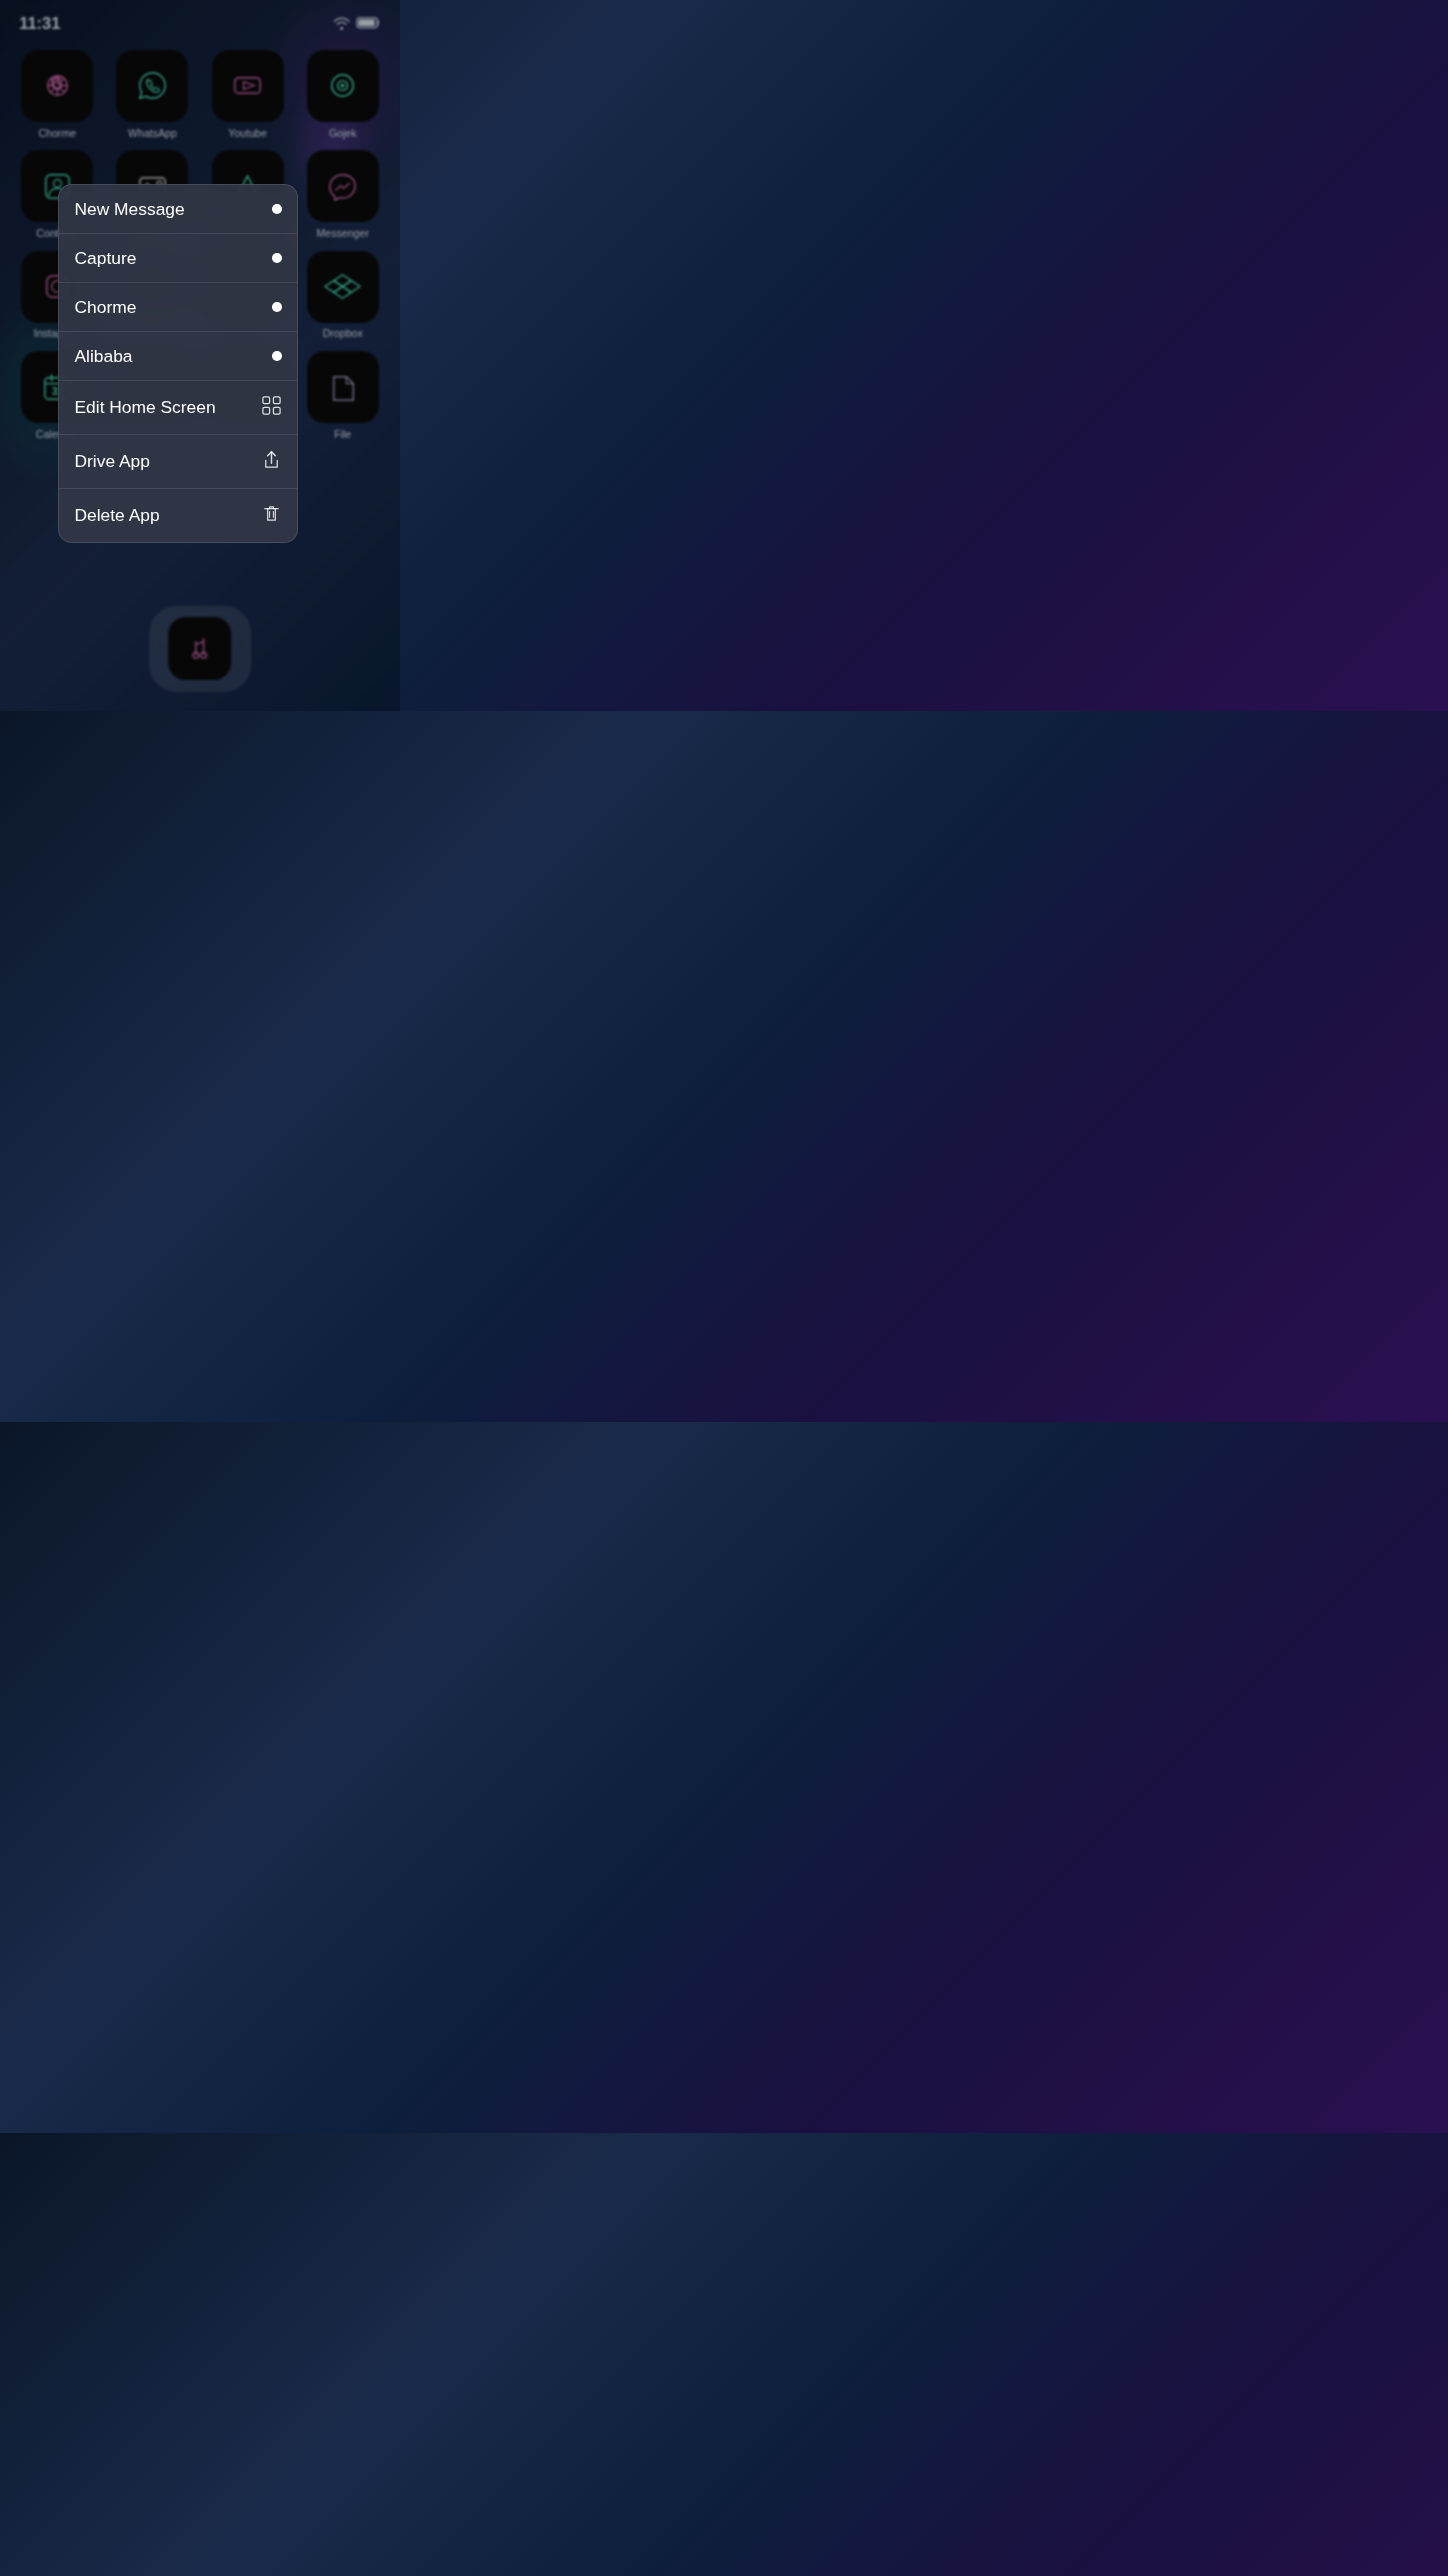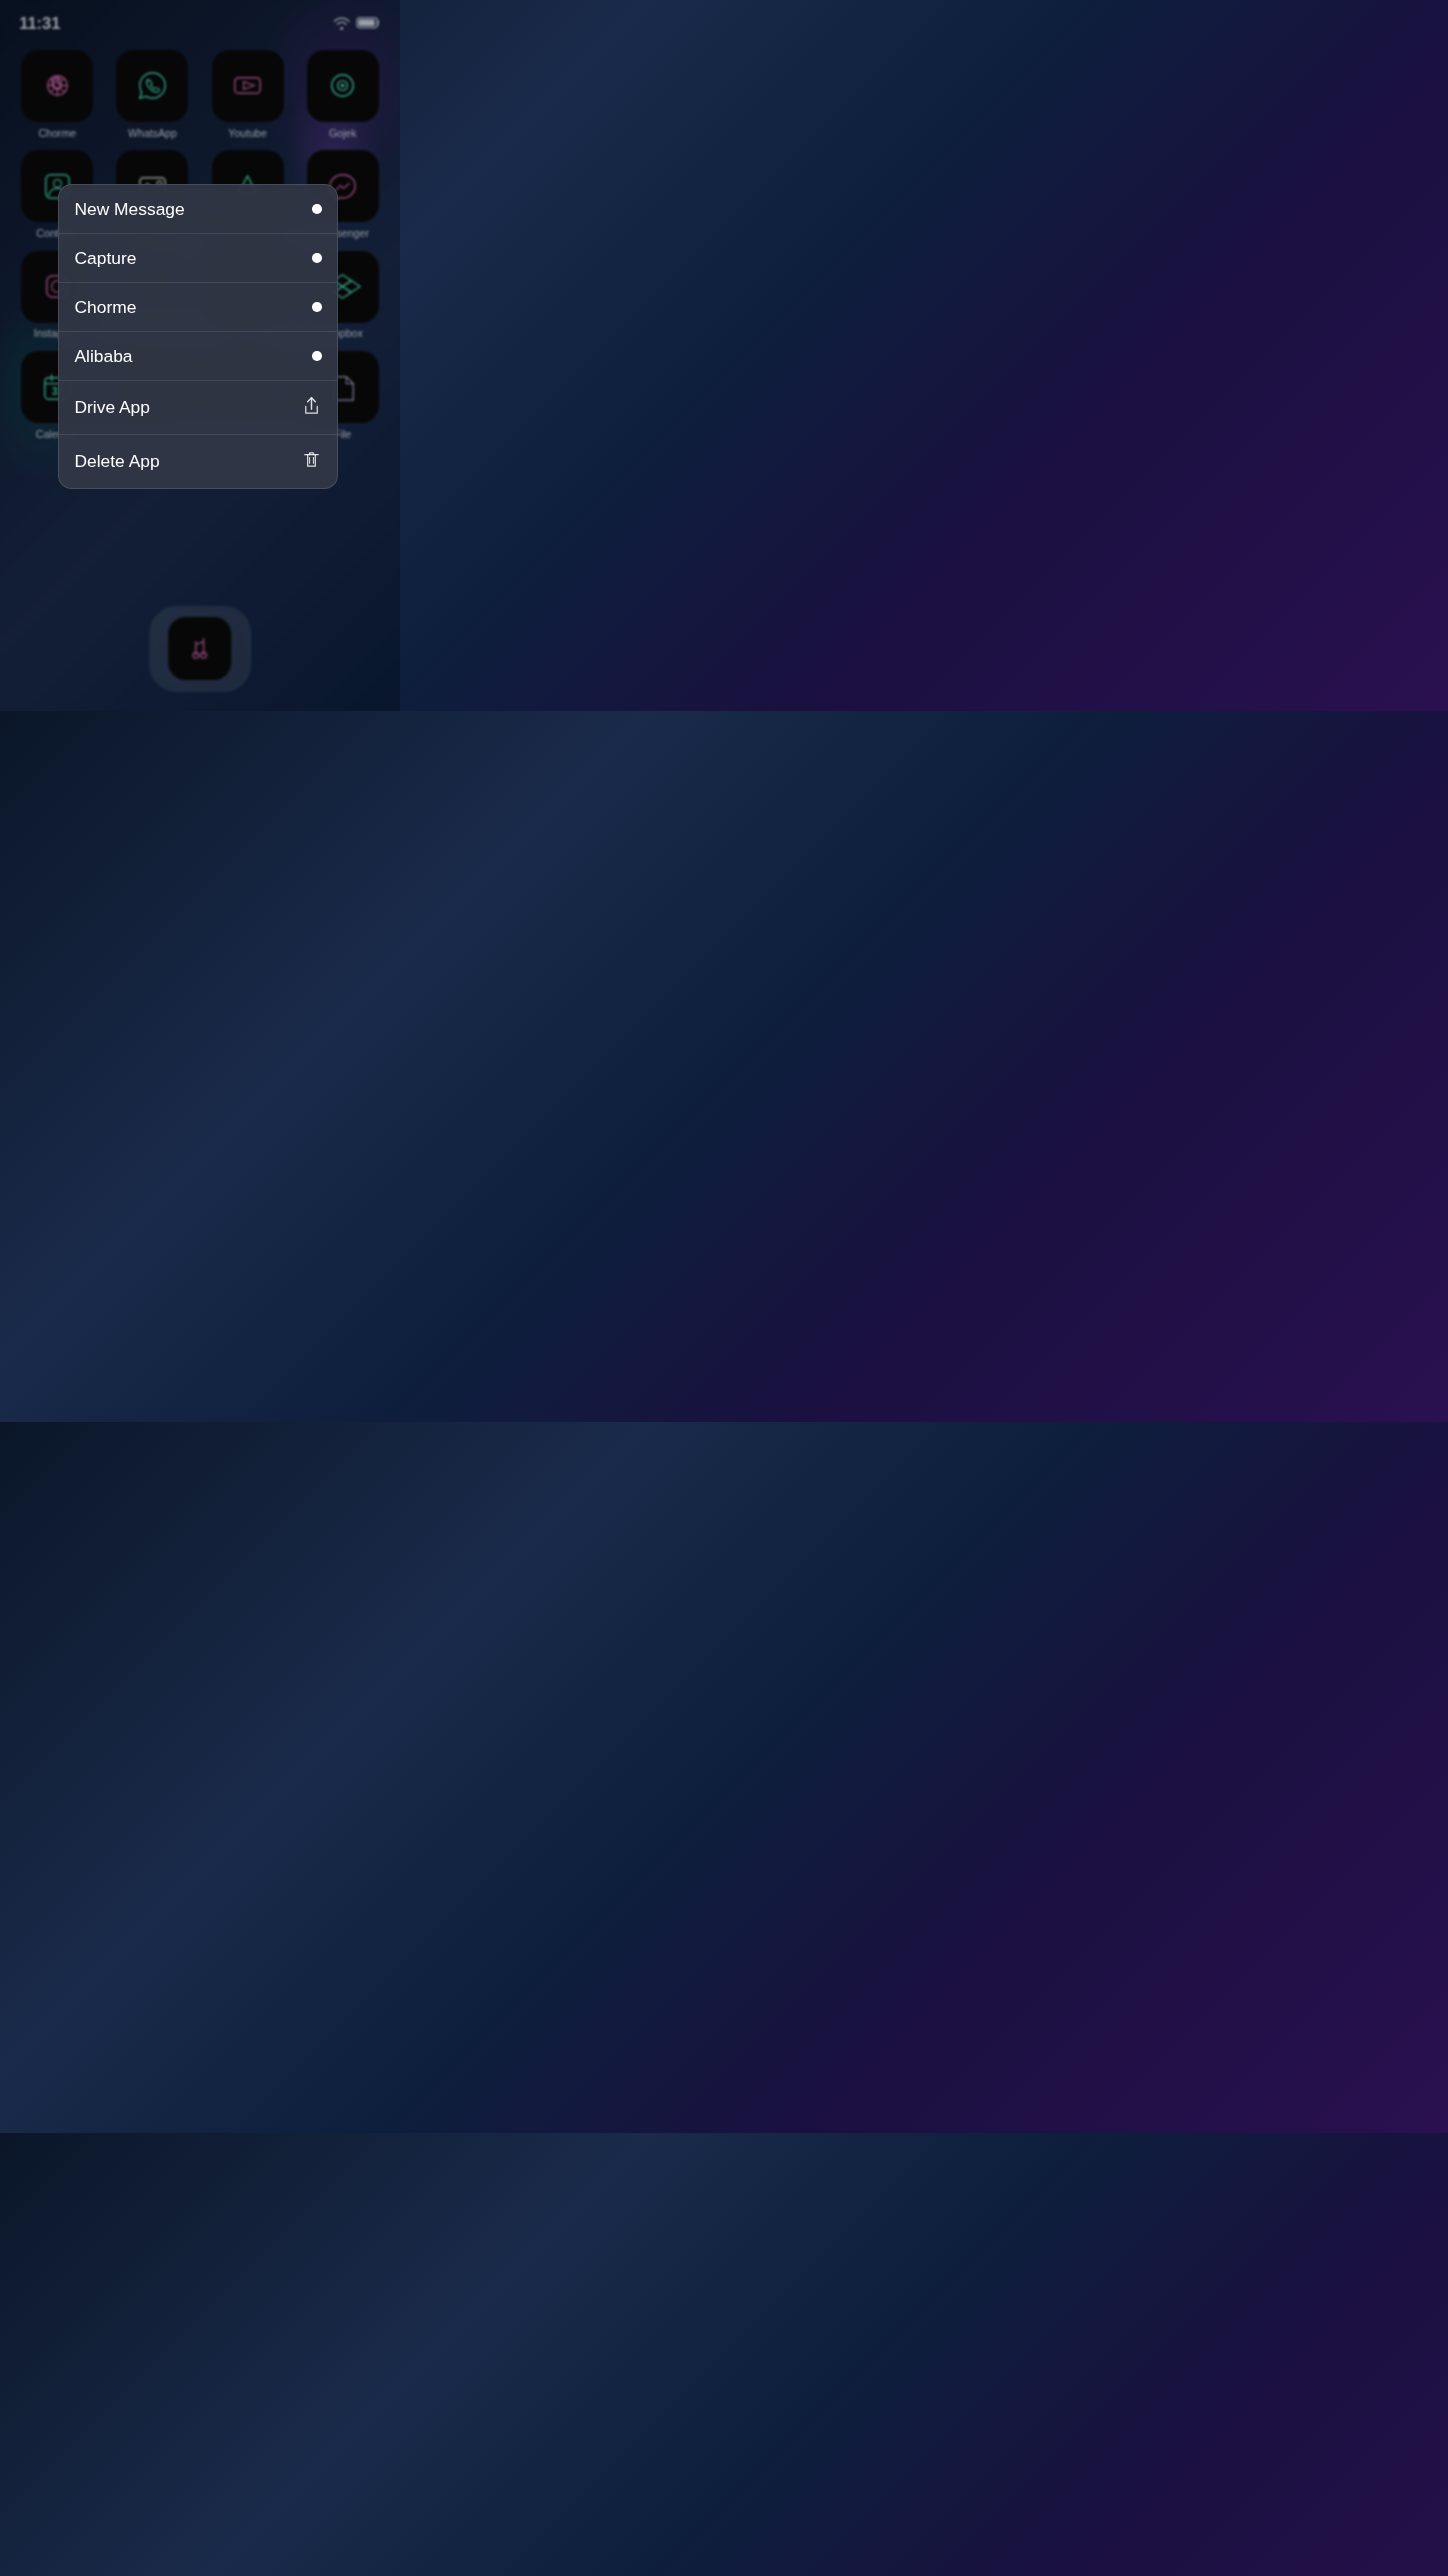--- a/index.html
+++ b/index.html
@@ -118,21 +118,21 @@
       top: 0; left: 0; right: 0; bottom: 0;
       background: rgba(0,0,0,0.25);
       z-index: 20;
       backdrop-filter: blur(1px);
     }
 
     .context-menu {
       position: absolute;
       left: 58px;
       top: 184px;
-      width: 280px;
+      width: 240px;
       background: rgba(50, 55, 70, 0.92);
       backdrop-filter: blur(19.3px);
       border-radius: 13.5px;
       overflow: hidden;
       z-index: 30;
       border: 1px solid rgba(255,255,255,0.12);
     }
 
     .context-item {
       display: flex;
@@ -422,20 +422,31 @@
   <div class="context-item">
     <span class="context-item-label">Chorme</span>
     <div class="dot-indicator"></div>
   </div>
 
   <div class="context-item">
     <span class="context-item-label">Alibaba</span>
     <div class="dot-indicator"></div>
   </div>
 
+  <div class="context-item">
+    <span class="context-item-label">Edit Home Screen</span>
+    <span class="context-item-icon">
+      <svg width="21" height="21" viewBox="0 0 22 22" fill="none">
+        <rect x="2" y="2" width="7" height="7" rx="1.5" stroke="rgba(255,255,255,0.85)" stroke-width="1.3" fill="none"></rect>
+        <rect x="13" y="2" width="7" height="7" rx="1.5" stroke="rgba(255,255,255,0.85)" stroke-width="1.3" fill="none"></rect>
+        <rect x="2" y="13" width="7" height="7" rx="1.5" stroke="rgba(255,255,255,0.85)" stroke-width="1.3" fill="none"></rect>
+        <rect x="13" y="13" width="7" height="7" rx="1.5" stroke="rgba(255,255,255,0.85)" stroke-width="1.3" fill="none"></rect>
+      </svg>
+    </span>
+  </div>
 
   <div class="context-item">
     <span class="context-item-label">Drive App</span>
     <span class="context-item-icon">
       <svg width="21" height="21" viewBox="0 0 22 22" fill="none">
         <path d="M11 3 L11 15" stroke="rgba(255,255,255,0.85)" stroke-width="1.5" stroke-linecap="round"></path>
         <path d="M7 7 L11 3 L15 7" stroke="rgba(255,255,255,0.85)" stroke-width="1.5" stroke-linecap="round" stroke-linejoin="round" fill="none"></path>
         <path d="M5 12 L5 19 L17 19 L17 12" stroke="rgba(255,255,255,0.85)" stroke-width="1.3" stroke-linecap="round" stroke-linejoin="round" fill="none"></path>
       </svg>
     </span>

